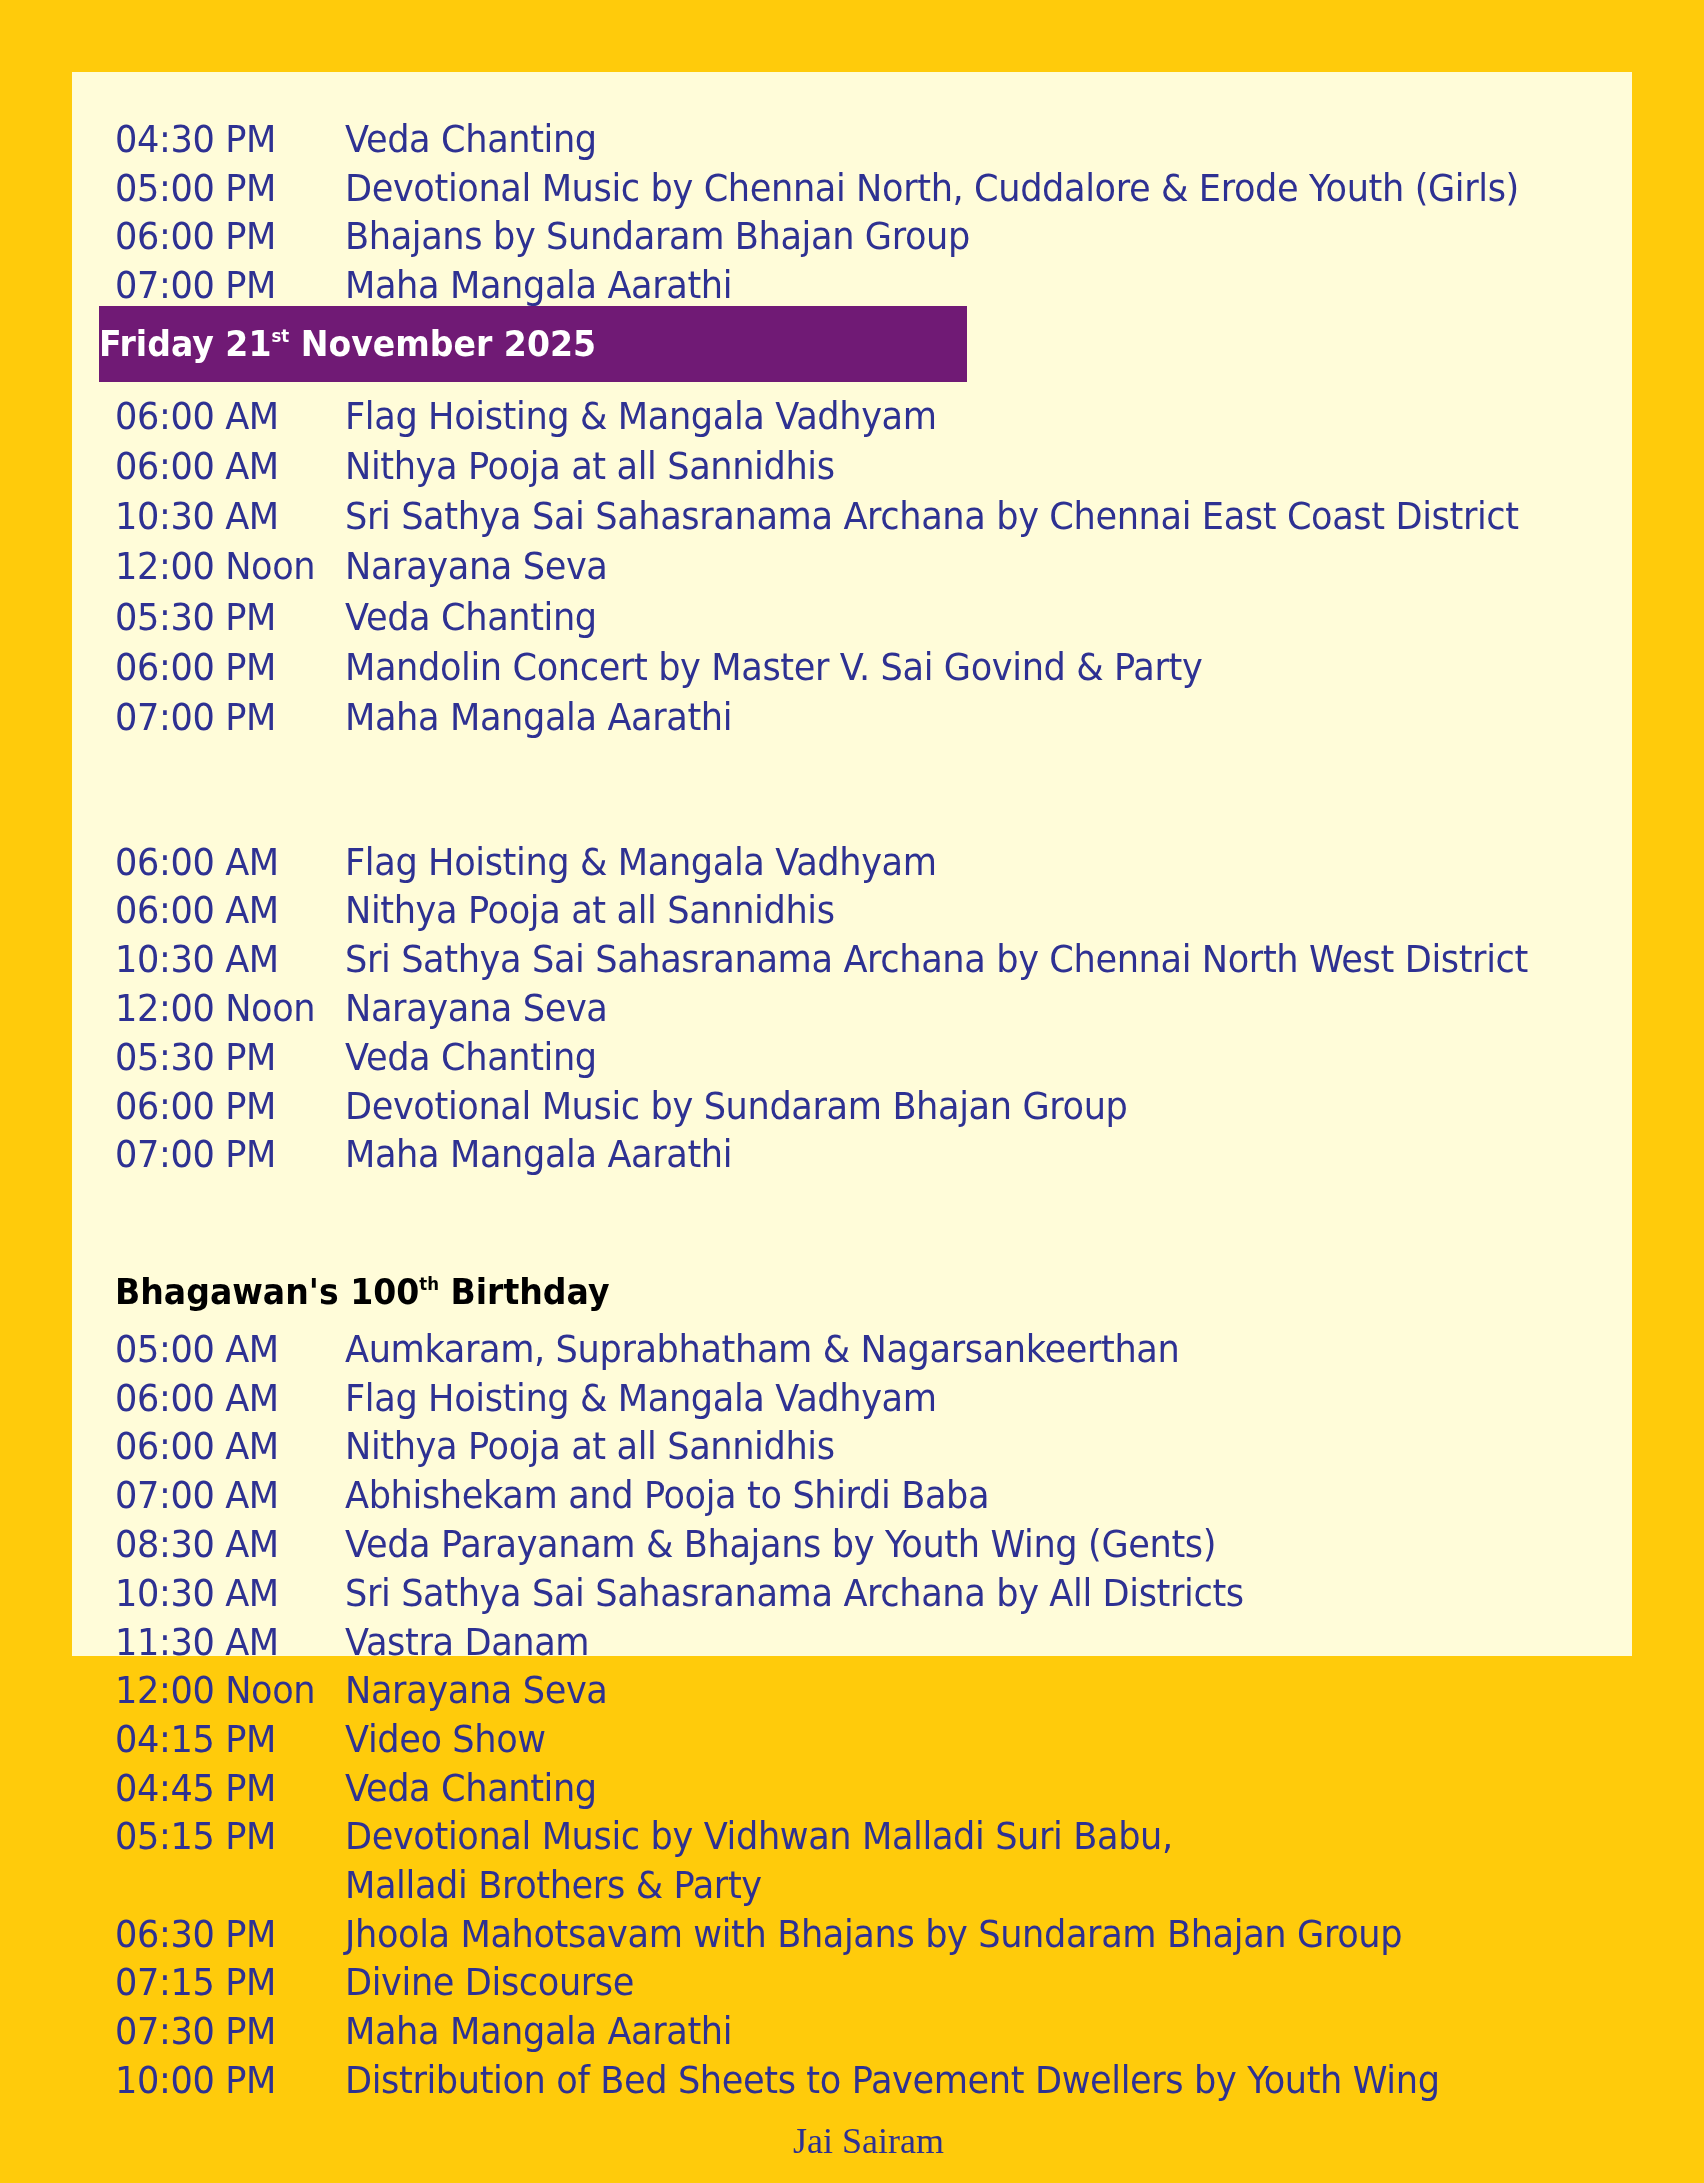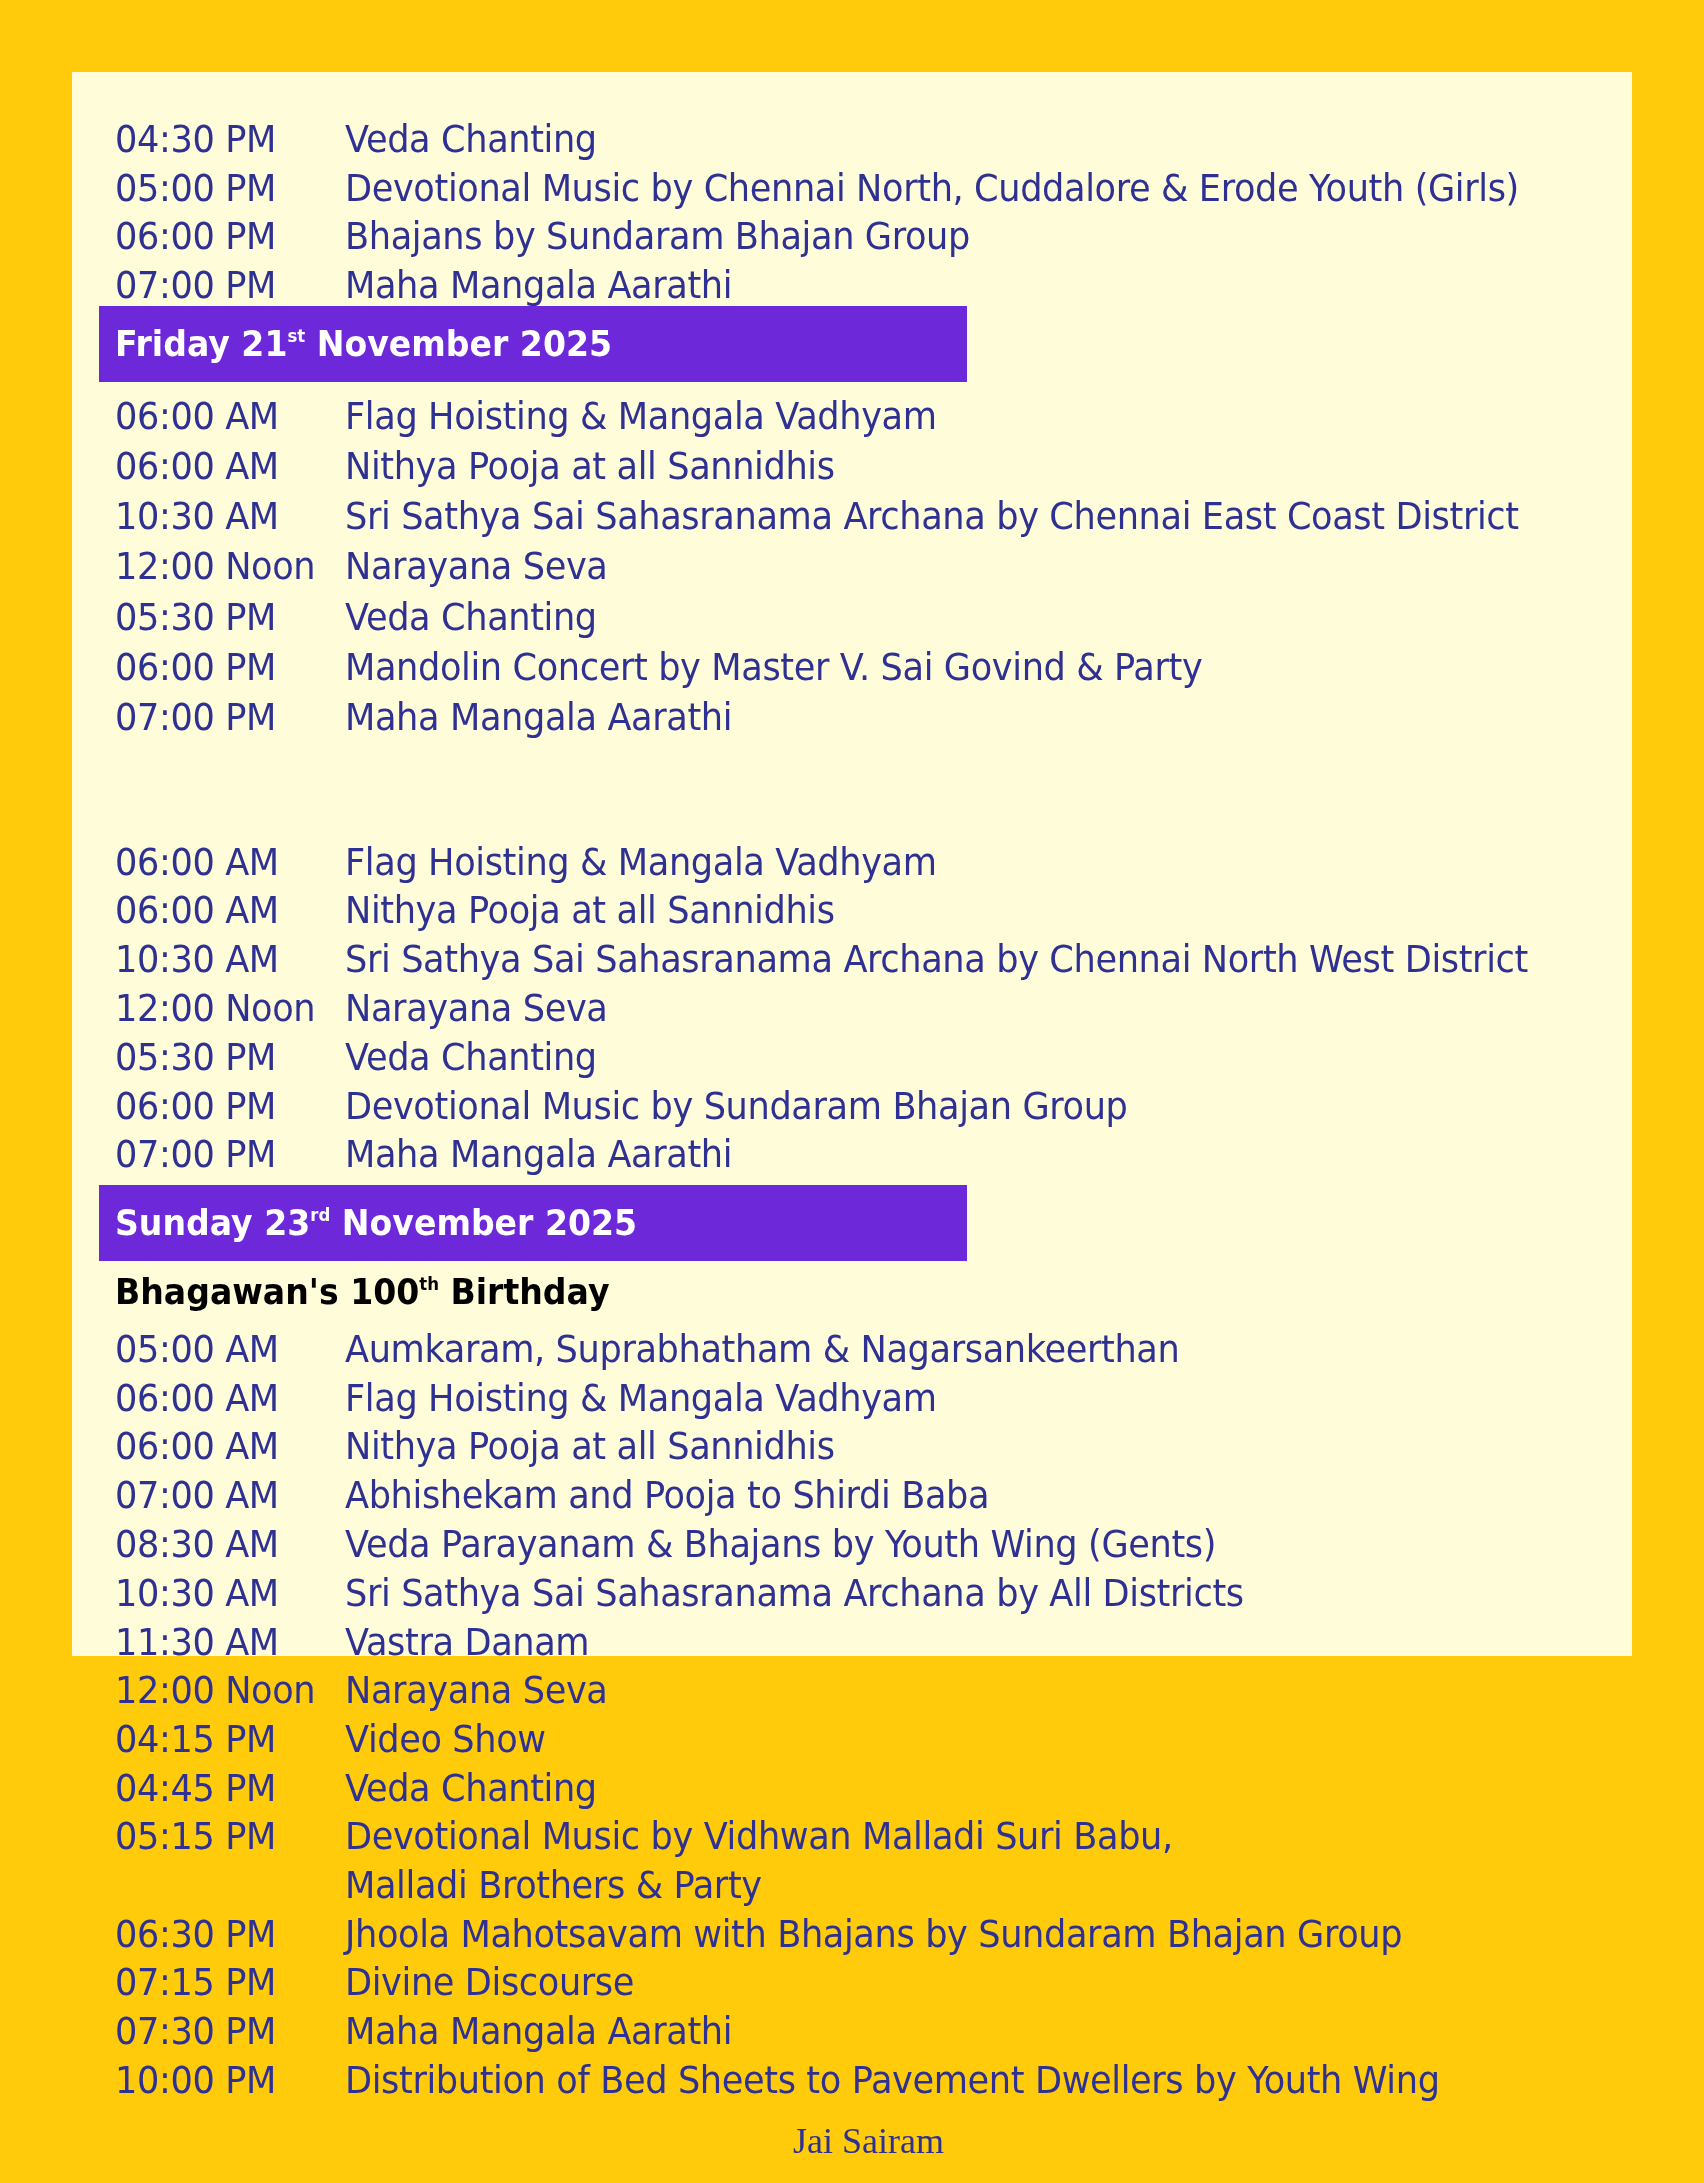--- a/index.html
+++ b/index.html
@@ -34,28 +34,27 @@
     .row .event {
       position: absolute;
       left: 273px;
       transform: scaleX(0.95);
       transform-origin: left center;
     }
     .day-header {
       position: absolute;
       left: 27px;
       width: 868px; height: 76px;
-      background: #6d28d9;
+      background: #701a75;
       color: #FFFFFF;
       font-weight: bold;
       font-size: 36px;
       line-height: 76px;
       white-space: nowrap;
       box-sizing: border-box;
-      padding-left: 16px;
     }
     .day-header .inner {
       display: inline-block;
       transform: scaleX(0.92);
       transform-origin: left center;
     }
     sup {
       font-size: 18px;
       vertical-align: top;
       position: relative;
@@ -168,27 +167,20 @@
   </div>
   <div class="row" style="top:1010px">
     <span class="time">06:00 PM</span>
     <span class="event">Devotional Music by Sundaram Bhajan Group</span>
   </div>
   <div class="row" style="top:1058px">
     <span class="time">07:00 PM</span>
     <span class="event">Maha Mangala Aarathi</span>
   </div>
 
-  <div class="day-header" style="top:1113px">
-    <span class="inner">
-      <span>Sunday</span>
-      <span>23</span><sup>rd</sup>
-      <span>November 2025</span>
-    </span>
-  </div>
   <div class="subtitle" style="top:1200px">
     <span class="inner">
       <span>Bhagawan's 100</span><sup>th</sup>
       <span>Birthday</span>
     </span>
   </div>
   <div class="row" style="top:1253px">
     <span class="time">05:00 AM</span>
     <span class="event">Aumkaram, Suprabhatham &amp; Nagarsankeerthan</span>
   </div>

